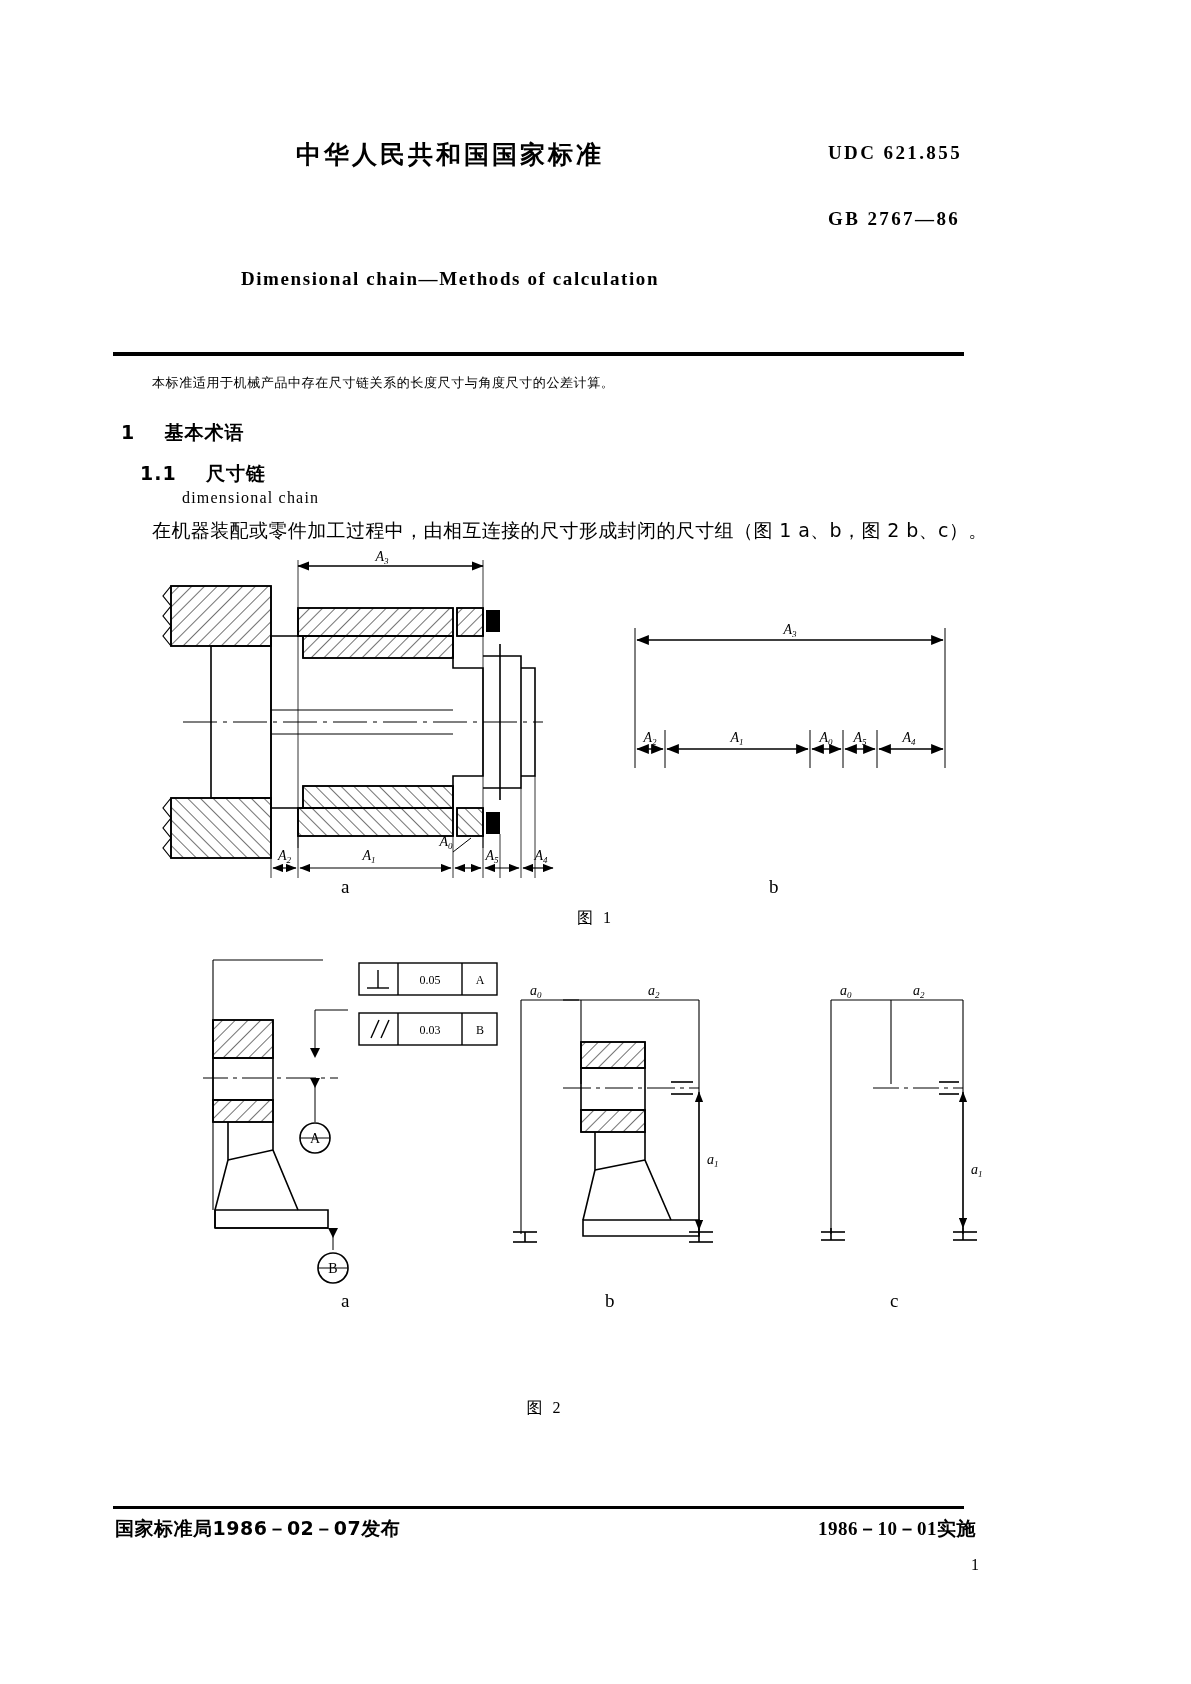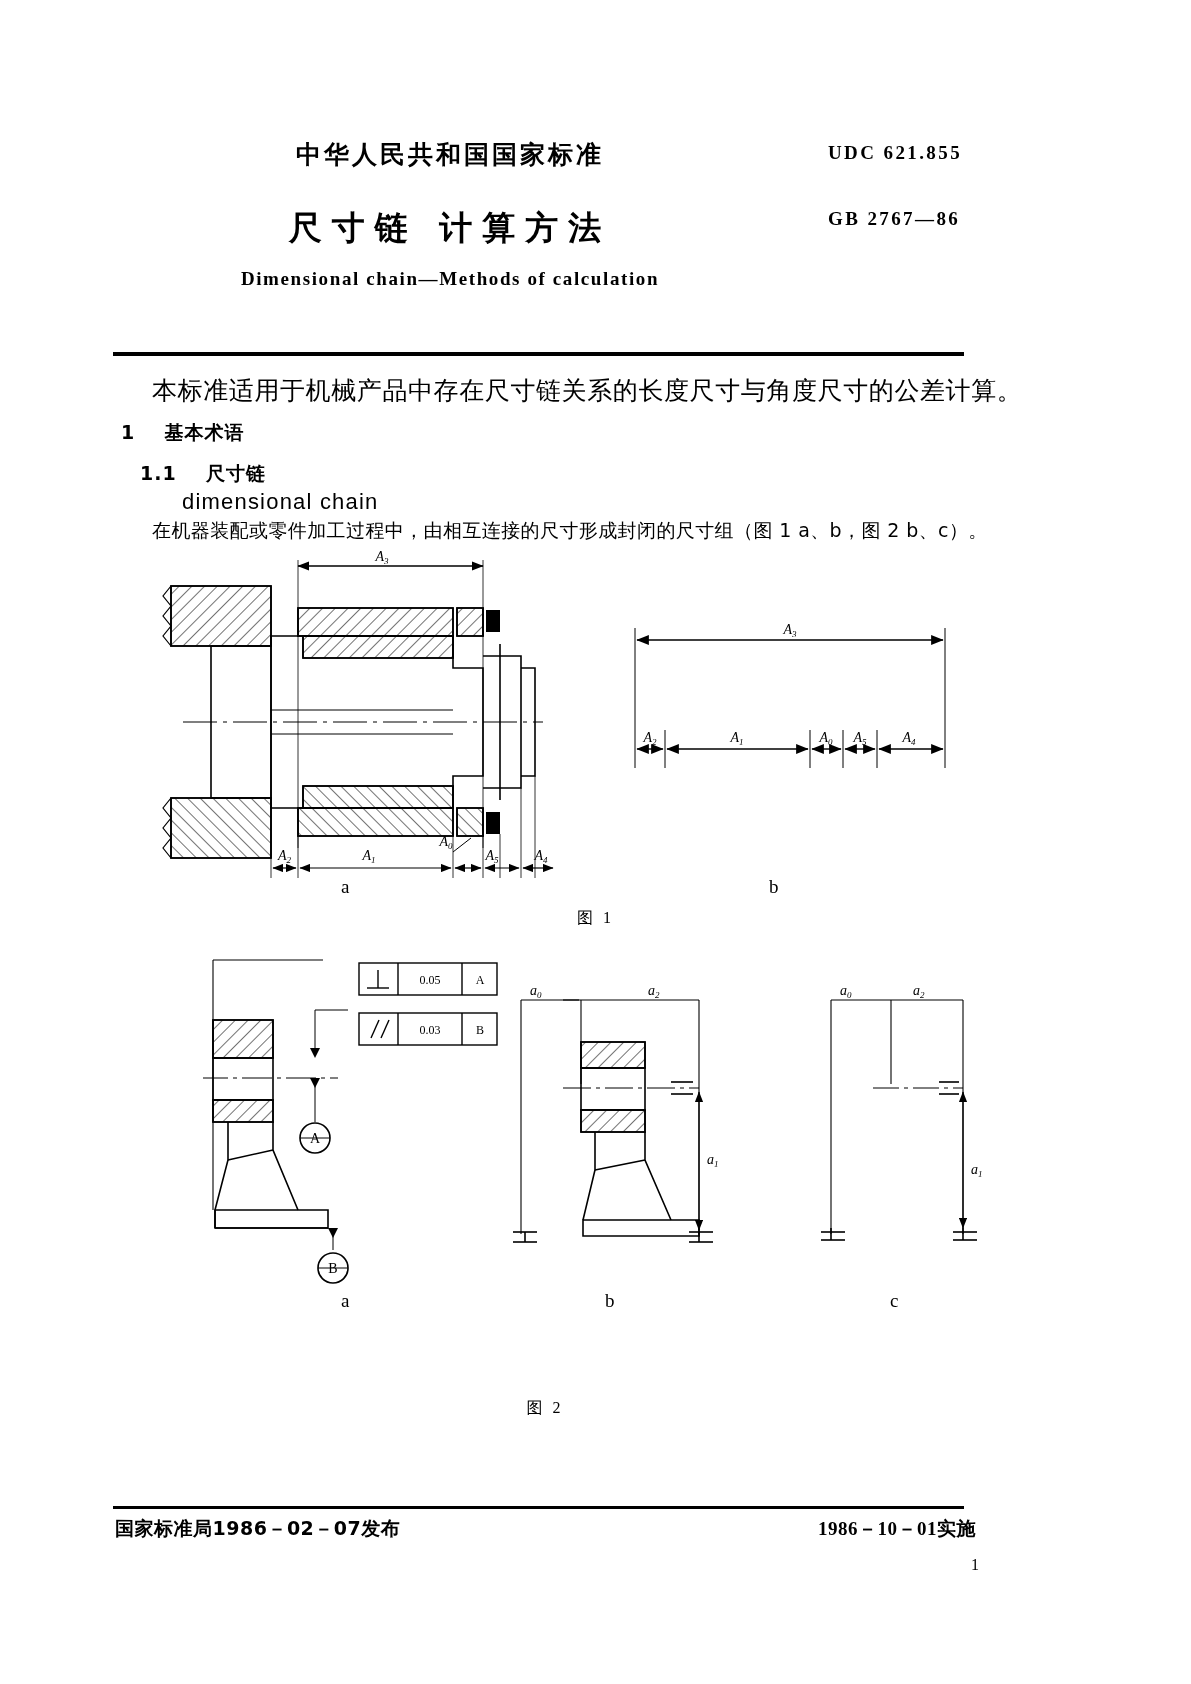--- a/index.html
+++ b/index.html
@@ -22,30 +22,30 @@
           font-family:"Liberation Serif","DejaVu Serif",serif;
           font-weight:700;font-size:19px;letter-spacing:2.4px;}
   .hdr-gb{position:absolute;left:818px;top:78px;
           font-family:"Liberation Serif","DejaVu Serif",serif;
           font-weight:700;font-size:19px;letter-spacing:2.4px;}
 
   .rule-top{position:absolute;left:113px;top:352px;width:851px;height:4px;background:#000;}
 
   
   .p-scope{position:absolute;left:152px;top:374px;width:820px;
-        font-family:"DejaVu Sans","Liberation Sans",sans-serif;font-size:25px;
+        font-family:"DejaVu Sans","Liberation Sans",sans-serif;font-size:13px;
         letter-spacing:.6px;white-space:nowrap;}
   .h1{position:absolute;left:113px;top:420px;
         font-family:"DejaVu Sans","Liberation Sans",sans-serif;
         font-weight:700;font-size:19px;letter-spacing:1px;margin-left:8px;}
   .h2{position:absolute;left:140px;top:461px;
         font-family:"DejaVu Sans","Liberation Sans",sans-serif;
         font-weight:700;font-size:19px;letter-spacing:1px;}
   .en-term{position:absolute;left:182px;top:489px;
-        font-family:Liberation Sans, sans-serif;font-size:22px;
+        font-family:Liberation Serif, serif;font-size:16px;
         letter-spacing:1.2px;}
   .p-def{position:absolute;left:152px;top:518px;width:830px;
         font-family:"DejaVu Sans","Liberation Sans",sans-serif;font-size:19px;
         letter-spacing:.4px;white-space:nowrap;text-align:center;}
 
   
   .figcap{position:absolute;
         font-family:Liberation Serif, serif;font-size:16px;
         letter-spacing:3px;}
   .sublab{position:absolute;font-family:"Liberation Serif","DejaVu Serif",serif;
@@ -69,21 +69,20 @@
   .pageno{position:absolute;right:212px;top:1556px;
         font-family:"Liberation Serif","DejaVu Serif",serif;font-size:16px;}
 </style>
 </head>
 <body>
 
 <div class="page">
 
   <div class="hdr-zone">
     <div class="hdr-cn">中华人民共和国国家标准</div>
-    <div class="hdr-title">尺寸链  计算方法</div>
     <div class="hdr-en">Dimensional chain—Methods of calculation</div>
     <div class="hdr-udc">UDC 621.855</div>
     <div class="hdr-gb">GB 2767—86</div>
   </div>
   <div class="rule-top"></div>
 
   <div class="p-scope">本标准适用于机械产品中存在尺寸链关系的长度尺寸与角度尺寸的公差计算。</div>
 
   <div class="h1">
     <span>1</span>

